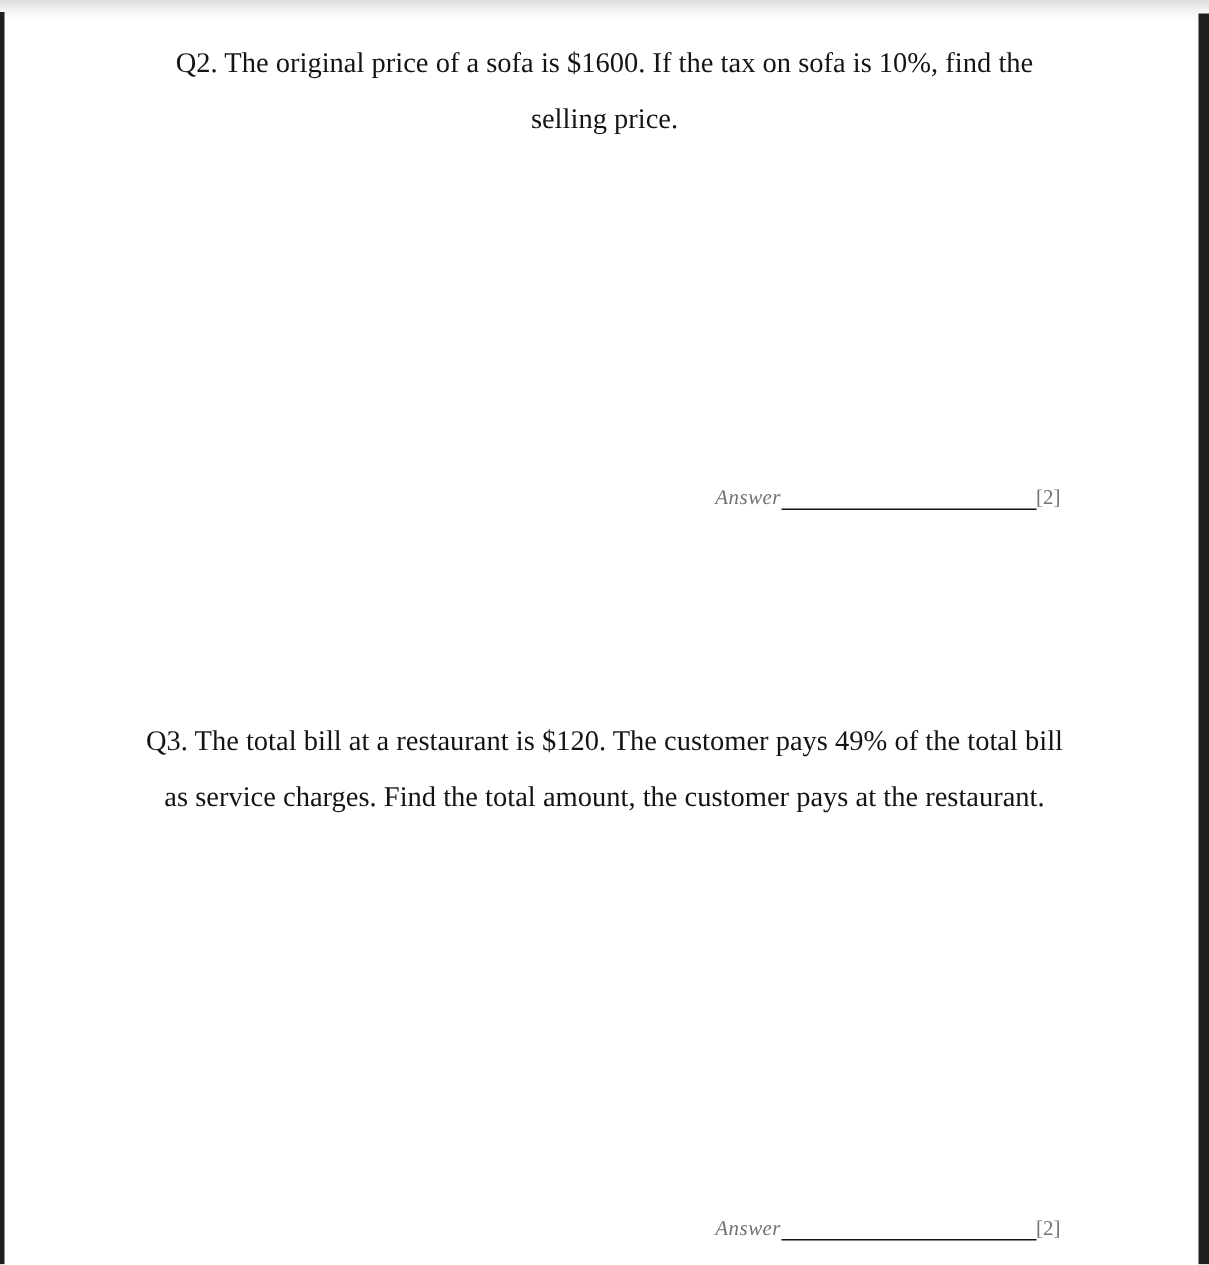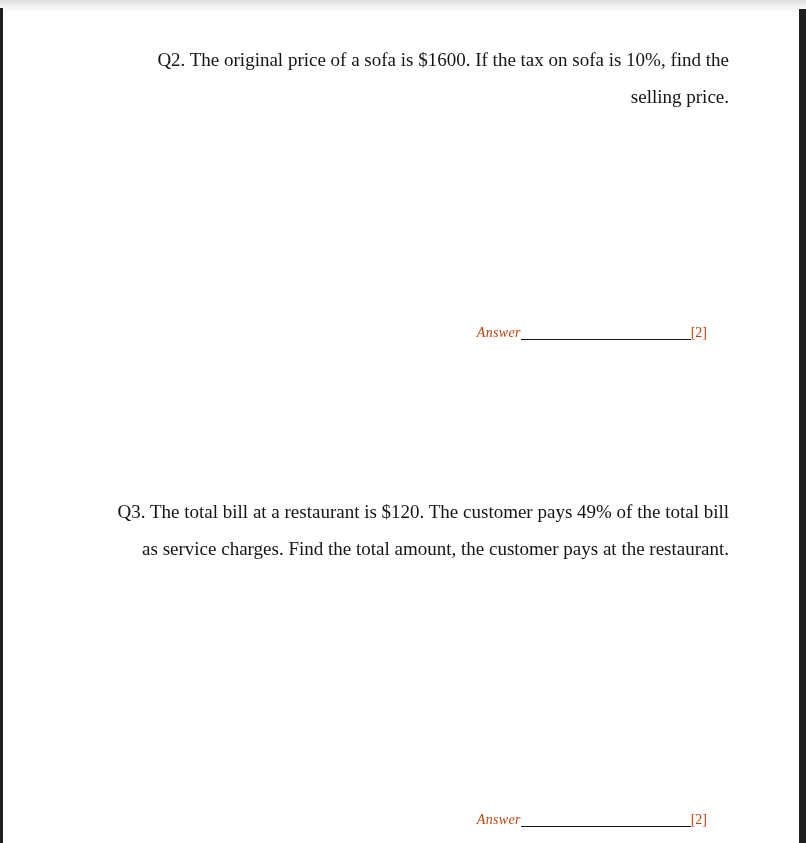--- a/index.html
+++ b/index.html
@@ -36,36 +36,36 @@
   }
   .edge.right {
     right: 0;
     top: 9px;
     width: 7px;
   }
   .question-text {
     position: absolute;
     left: 94px;
     width: 618px;
-    margin: 17px;
+    margin: 0;
     font-size: 19px;
     line-height: 36.5px;
     color: #141414;
-    text-align: right;
+    text-align: center;
   }
   .q2 { top: 25px; }
   .q3 { top: 477px; }
   .answer-row {
     position: absolute;
     right: 99px;
     display: flex;
     align-items: flex-end;
     height: 17px;
     font-size: 14px;
-    color: #c2410c;
+    color: #737373;
   }
   .ans1 { top: 324px; }
   .ans2 { top: 811px; }
   .answer-label {
     font-style: italic;
     letter-spacing: 0.3px;
   }
   .answer-blank {
     width: 170px;
     height: 1px;

